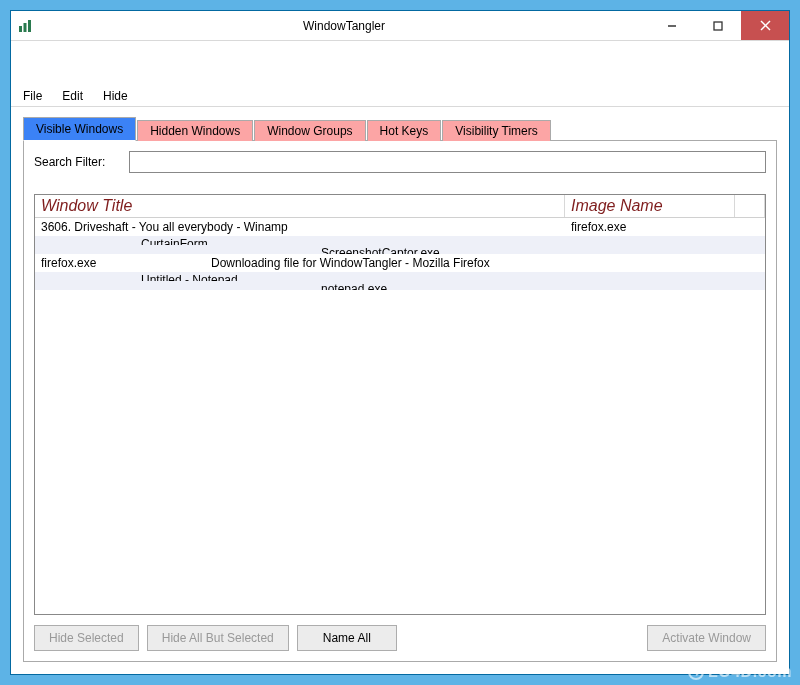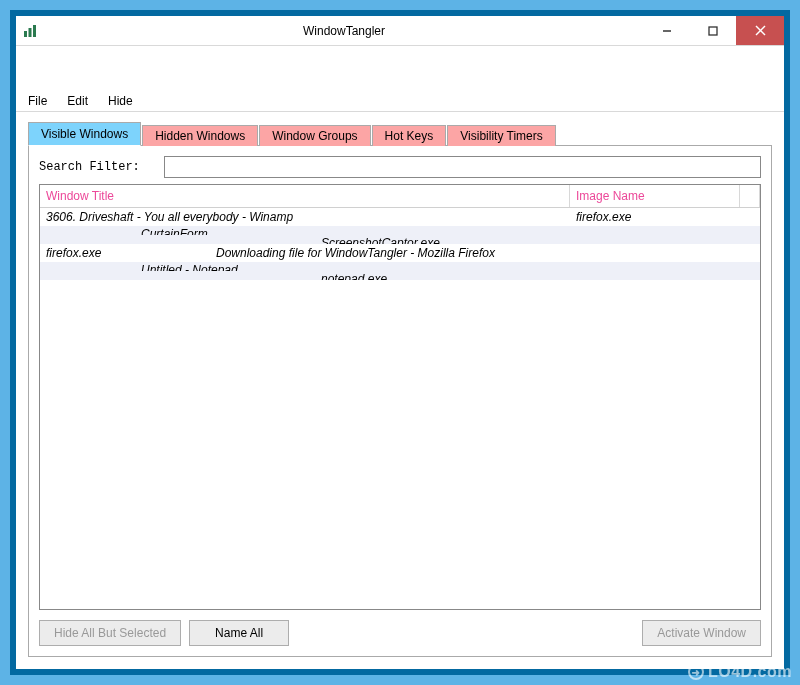--- a/index.html
+++ b/index.html
@@ -12,21 +12,21 @@
       position: relative;
       overflow: hidden;
     }
     .window {
       position: absolute;
       left: 10px;
       top: 10px;
       width: 780px;
       height: 665px;
       background: #fff;
-      border: 6px solid #0369a1;
+      border: 1px solid #0369a1;
       display: flex;
       flex-direction: column;
     }
     .titlebar {
       height: 30px;
       background: #fff;
       display: flex;
       align-items: stretch;
       border-bottom: 1px solid #d9d9d9;
     }
@@ -85,21 +85,21 @@
     .tabstrip {
       display: flex;
       align-items: flex-end;
       height: 23px;
       position: relative;
       z-index: 2;
     }
     .tab {
       border: 1px solid #aaa;
       border-bottom: none;
-      background: #7dd3fc;
+      background: #3b82f6;
       padding: 3px 12px 3px 12px;
       font-size: 12px;
       margin-right: 1px;
       cursor: pointer;
       position: relative;
     }
     .tab:not(.active) {
       background: #fca5a5;
       top: 1px;
     }
@@ -116,22 +116,21 @@
       padding: 10px;
       display: flex;
       flex-direction: column;
       position: relative;
       z-index: 1;
     }
     .search-row {
       display: flex;
       align-items: center;
       gap: 24px;
-      margin-bottom: 6px;
-      font-family: Liberation Mono, monospace;
+      margin-bottom: 21px;
     }
     .search-label { font-size: 12px; white-space: nowrap; }
     .search-input {
       flex: 1;
       height: 22px;
       border: 1px solid #888;
       padding: 0 4px;
       font-family: inherit;
       font-size: 12px;
     }
@@ -145,36 +144,36 @@
     }
     .lv-header {
       display: flex;
       background: #fff;
       border-bottom: 1px solid #d0d0d0;
       height: 23px;
     }
     .lv-col-h {
       border-right: 1px solid #d8d8d8;
       padding: 3px 6px;
-      font-size: 12px;
-      color: #ec4899;
-      display: flex;
-      align-items: center;
-      cursor: pointer;
+      font-size: 16px;
+      color: #7f1d1d;
+      display: flex;
+      align-items: center;
+      cursor: pointer;
+      font-style: italic;
     }
     .lv-body {
       flex: 1;
       overflow: auto;
     }
     .lv-row {
       display: flex;
       height: 18px;
       align-items: center;
       font-size: 12px;
-      font-style: italic;
     }
     .lv-row.alt { background: #eef0f8; flex-direction: column; }
     .lv-cell {
       padding: 1px 6px;
       overflow: hidden;
       white-space: nowrap;
       text-overflow: ellipsis;
     }
     .col-title { width: 530px; }
     .col-image { width: 170px; }
@@ -290,20 +289,21 @@
             <div class="lv-cell col-title">Downloading file for WindowTangler - Mozilla Firefox</div>
           </div>
           <div class="lv-row alt">
             <div class="lv-cell col-title">Untitled - Notepad</div>
             <div class="lv-cell col-image">notepad.exe</div>
           </div>
         </div>
       </div>
 
       <div class="button-row">
+        <button class="btn" disabled="">Hide Selected</button>
         <button class="btn" disabled="">Hide All But Selected</button>
         <button class="btn">Name All</button>
         <div class="spacer"></div>
         <button class="btn" disabled="">Activate Window</button>
       </div>
     </div>
   </div>
 </div>
 
 <div class="watermark">

